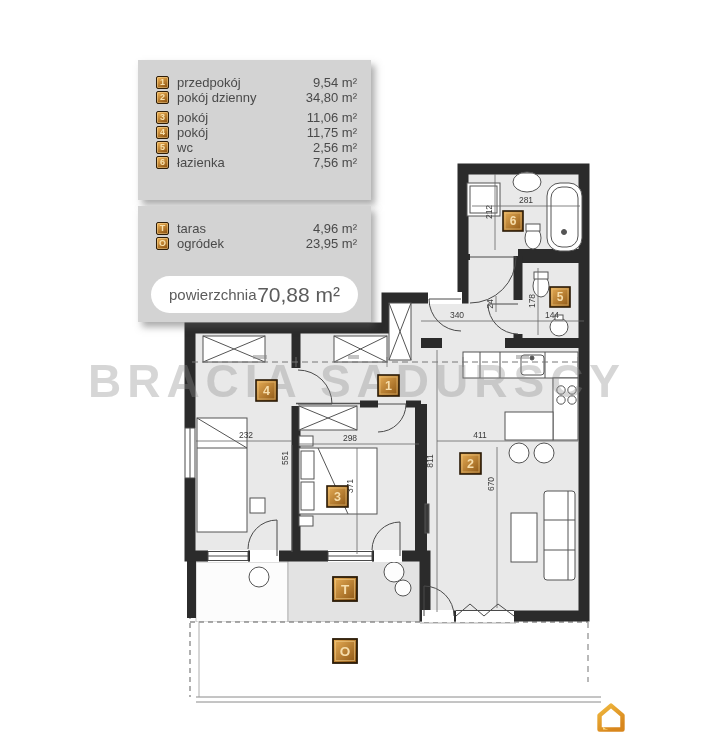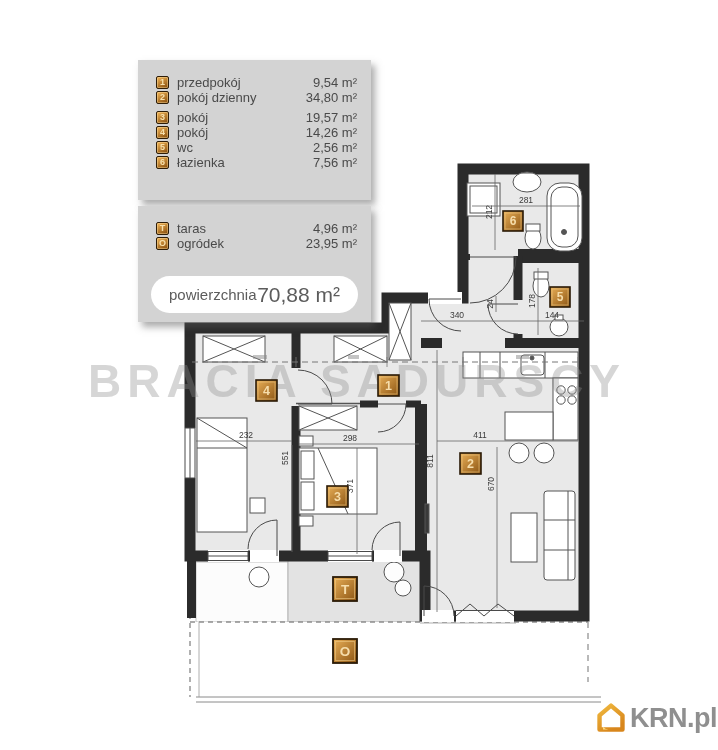--- a/index.html
+++ b/index.html
@@ -294,26 +294,26 @@
       <span class="larea">9,54 m²</span>
     </div>
     <div class="lrow">
       <span class="chip">2</span>
       <span class="lname">pokój dzienny</span>
       <span class="larea">34,80 m²</span>
     </div>
     <div class="lrow gap">
       <span class="chip">3</span>
       <span class="lname">pokój</span>
-      <span class="larea">19,57 m²</span>
+      <span class="larea">11,06 m²</span>
     </div>
     <div class="lrow">
       <span class="chip">4</span>
       <span class="lname">pokój</span>
-      <span class="larea">14,26 m²</span>
+      <span class="larea">11,75 m²</span>
     </div>
     <div class="lrow">
       <span class="chip">5</span>
       <span class="lname">wc</span>
       <span class="larea">2,56 m²</span>
     </div>
     <div class="lrow">
       <span class="chip">6</span>
       <span class="lname">łazienka</span>
       <span class="larea">7,56 m²</span>
@@ -344,16 +344,15 @@
   <svg width="30" height="32" viewBox="0 0 34 36">
     <path d="M17,4 L30,15 V31 H4 V15 Z" fill="#ffffff" stroke="url(#lgold2)" stroke-width="5" stroke-linejoin="round"></path>
     <defs>
       <linearGradient id="lgold2" x1="0" y1="0" x2="0.6" y2="1">
         <stop offset="0" stop-color="#f0b93f"></stop>
         <stop offset="1" stop-color="#d8861c"></stop>
       </linearGradient>
     </defs>
     <path d="M8,28 q2,3 6,3 L8,31 Z" fill="#ffe08a"></path>
   </svg>
-  <span class="ltext">KRN.pl</span>
 </div>
 
 </div>
 
 </body></html>

